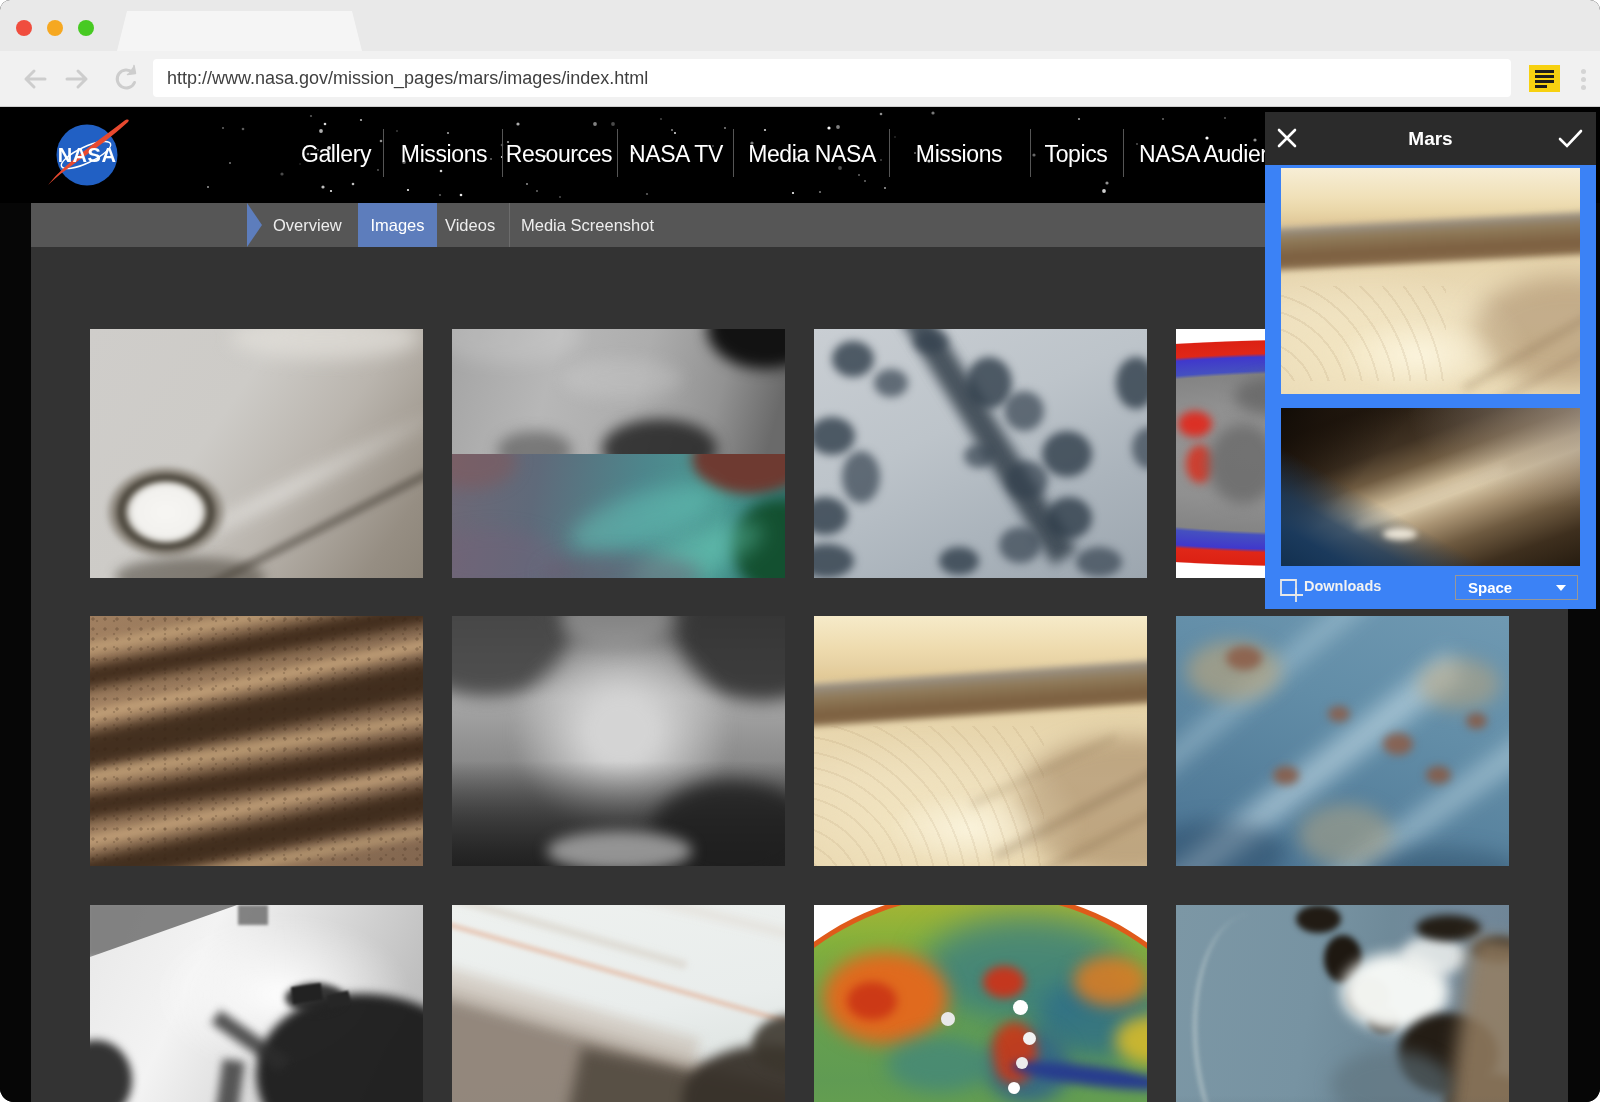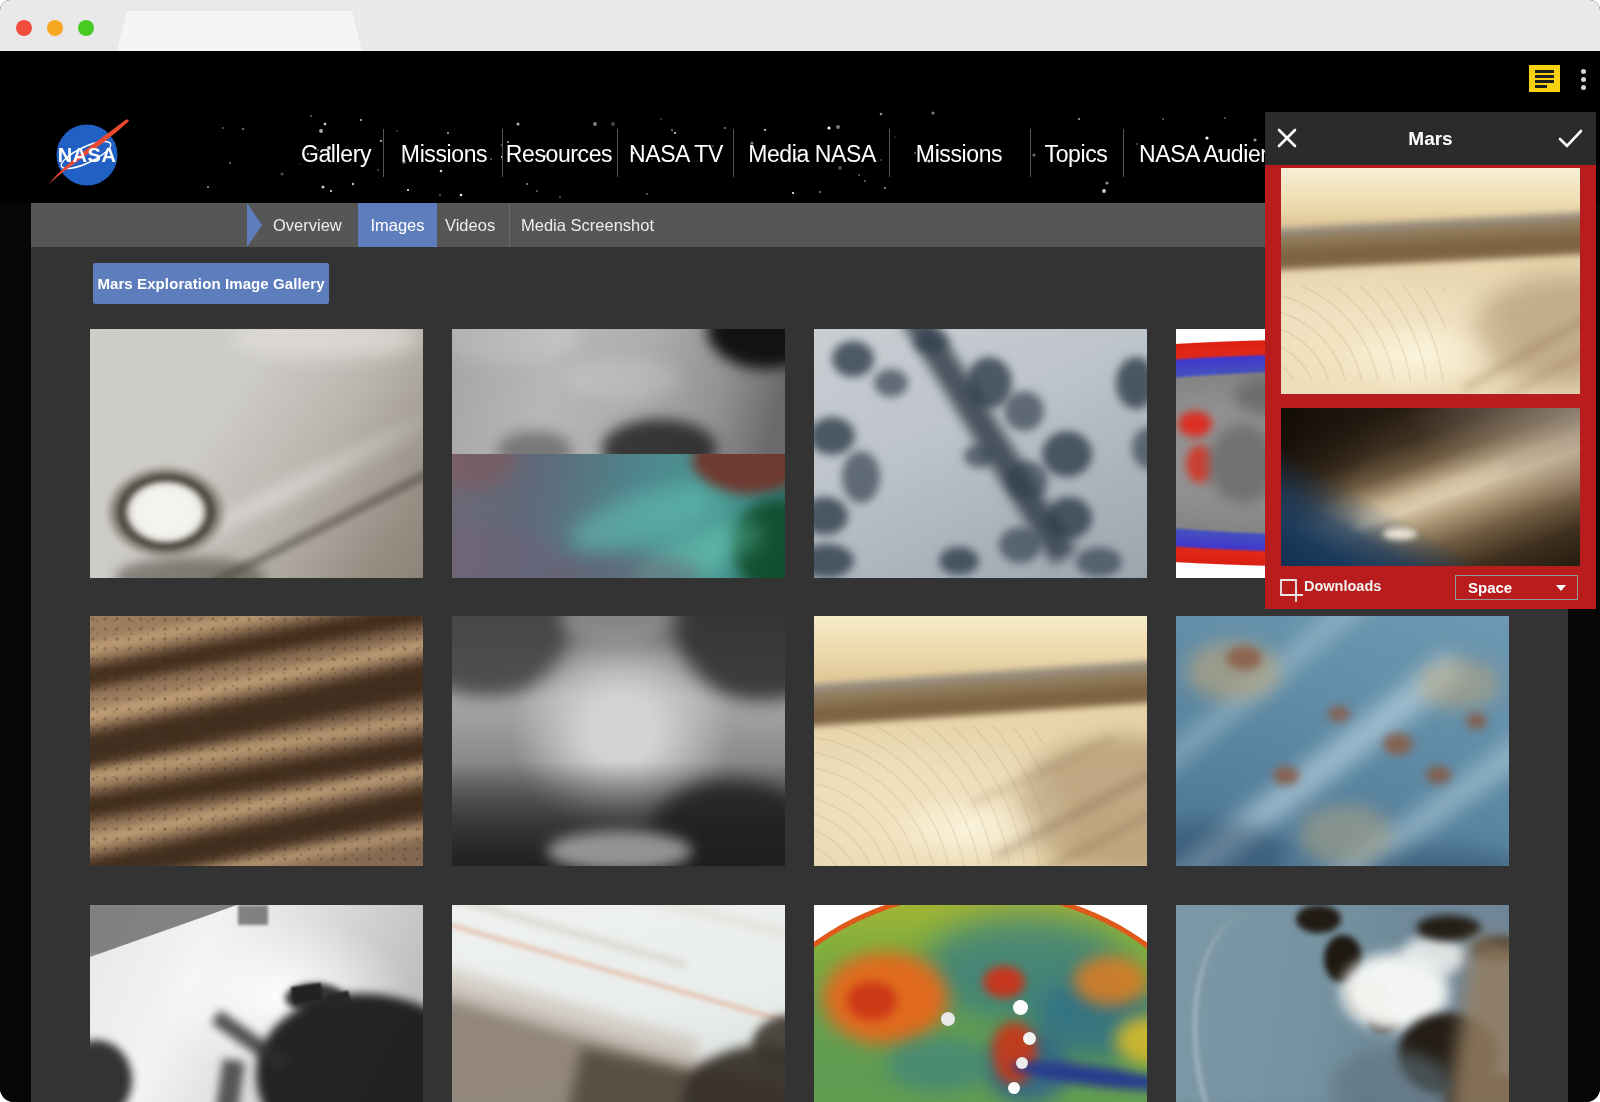--- a/index.html
+++ b/index.html
@@ -25,38 +25,49 @@
 .content { position:absolute; left:31px; top:96px; width:1537px; height:899px; background:#333333; }
 .bc { position:absolute; left:0; top:0; width:1537px; height:44px; background:#565656; color:#ededed; font-size:16.5px; }
 .bc .tab1 { position:absolute; left:0; top:0; height:44px; width:216px; background:#5d7dbc; color:#fff; line-height:44px; padding-left:17px; font-size:16.5px; }
 .bc .arr { position:absolute; left:216px; top:0; width:0; height:0; border-top:22px solid transparent; border-bottom:22px solid transparent; border-left:15px solid #5d7dbc; }
 .bc .it { position:absolute; top:0; line-height:44px; }
 .bc .act { background:#5d7dbc; color:#fff; text-align:center; }
 .bc .sep { position:absolute; left:478px; top:0px; width:1px; height:44px; background:#6c6c6c; }
 .galbtn { position:absolute; left:62px; top:60px; width:236px; height:41px; background:#5d7dbc; border-radius:2px; color:#fff; font-weight:bold; font-size:15px; text-align:center; line-height:41px; white-space:nowrap; letter-spacing:0.1px; }
 .tile { position:absolute; width:333px; height:250px; overflow:hidden; }
 .tile div, .pimg1 div, .pimg2 div { position:absolute; }
-.panel { position:absolute; left:1265px; top:112px; width:331px; height:497px; background:#b91c1c; }
+.panel { position:absolute; left:1265px; top:112px; width:331px; height:497px; background:#3b82f6; }
 .phead { position:absolute; left:0; top:0; width:331px; height:53px; background:#2b2b2b; }
 .phead .ttl { position:absolute; left:0; top:0; width:331px; text-align:center; line-height:53px; color:#fff; font-size:19px; font-weight:bold; }
 .pimg1 { position:absolute; left:16px; top:56px; width:299px; height:226px; overflow:hidden; }
 .pimg2 { position:absolute; left:16px; top:296px; width:299px; height:158px; overflow:hidden; }
 .pfoot { position:absolute; left:0; top:454px; width:331px; height:43px; color:#f2f2f2; }
 .pfoot .sct { position:absolute; left:39px; top:12px; font-size:14.5px; font-weight:bold; }
 .dd { position:absolute; left:190px; top:9px; width:123px; height:25px; border:1px solid #989898; color:#fff; font-size:15px; font-weight:bold; line-height:23px; padding-left:12px; }
 .dd .tri { position:absolute; right:11px; top:9px; width:0; height:0; border-left:5px solid transparent; border-right:5px solid transparent; border-top:6px solid #fff; }
 </style>
 </head>
 <body>
 <div class="win">
   <div class="strip">
     <div class="tab"></div>
     <i class="tl r"></i>
       <i class="tl y"></i>
       <i class="tl g"></i>
+  </div>
+  <div class="toolbar">
+    <svg class="navicons" width="160" height="56">
+      <g fill="none" stroke="#cdcdcd" stroke-width="3" stroke-linecap="round" stroke-linejoin="round">
+        <path d="M45 28 H26 M34 20 l-8 8 8 8"></path>
+        <path d="M67 28 H86 M78 20 l8 8 -8 8"></path>
+        <path d="M132.5 21.5 a 9 9 0 1 0 2 10"></path>
+        <path d="M134 14.5 l1.5 8 -8 1" fill="#cdcdcd" stroke-width="1.5"></path>
+      </g>
+    </svg>
+    <div class="urlbar">http://www.nasa.gov/mission_pages/mars/images/index.html</div>
   </div>
   <div class="noteicon">
     <i style="top:5px;width:19px"></i>
       <i style="top:10px;width:19px"></i>
       <i style="top:15px;width:19px"></i>
       <i style="top:20px;width:12px"></i>
   </div>
   <div class="dots">
       <i style="top:69px"></i>
       <i style="top:77px"></i>
@@ -189,21 +200,20 @@
     </div>
     <div class="content">
       <div class="bc">
           <div class="arr"></div>
         <span class="it" style="left:242px">Overview</span>
         <span class="it act" style="left:327px;width:79px">Images</span>
         <span class="it" style="left:414px">Videos</span>
         <span class="sep"></span>
         <span class="it" style="left:490px">Media Screenshot</span>
       </div>
-      <div class="galbtn">Mars Exploration Image Gallery</div>
       <div class="tile" style="left:59px;top:126px;height:249px;background:linear-gradient(125deg,#cfcdca 0%,#cdcbc7 38%,#bab5ae 62%,#968e83 88%,#8c8478 100%)">
 <div style="left:-20px;top:152px;width:420px;height:26px;background:radial-gradient(closest-side,rgba(252,252,250,0.55),rgba(252,252,250,0));filter:blur(7px);transform:rotate(-27deg);"></div>
 <div style="left:80px;top:185px;width:340px;height:9px;background:rgba(58,52,42,0.45);filter:blur(3px);transform:rotate(-27deg);"></div>
 <div style="left:10px;top:132px;width:132px;height:102px;background:radial-gradient(closest-side,#f7f6f3 0%,#f2f1ee 48%,#d9d7d2 55%,#6f6a60 62%,#454036 68%,#8e887e 79%,rgba(160,154,145,0) 93%);border-radius:50%;filter:blur(2px);"></div>
 <div style="left:25px;top:228px;width:150px;height:40px;background:rgba(62,56,46,0.5);border-radius:50%;filter:blur(6px);"></div>
 <div style="left:140px;top:-12px;width:190px;height:42px;background:rgba(226,223,218,0.7);border-radius:50%;filter:blur(9px);"></div>
 </div>
 <div class="tile" style="left:421px;top:126px;height:249px;background:#888">
 <div style="left:0;top:0;width:333px;height:125px;overflow:hidden;background:linear-gradient(105deg,#a4a4a4 0%,#b7b7b7 30%,#adadad 55%,#929292 78%,#6a6a6a 95%)">
 <div style="left:255px;top:-40px;width:115px;height:80px;background:#121212;border-radius:50%;filter:blur(7px);"></div>

